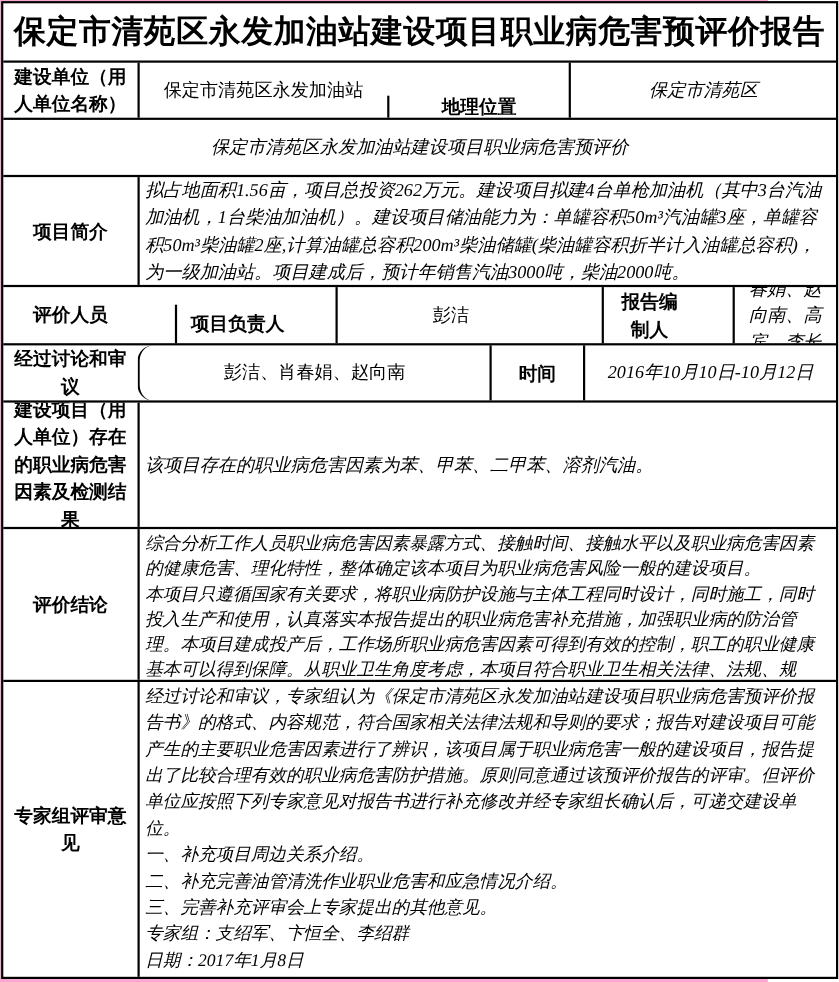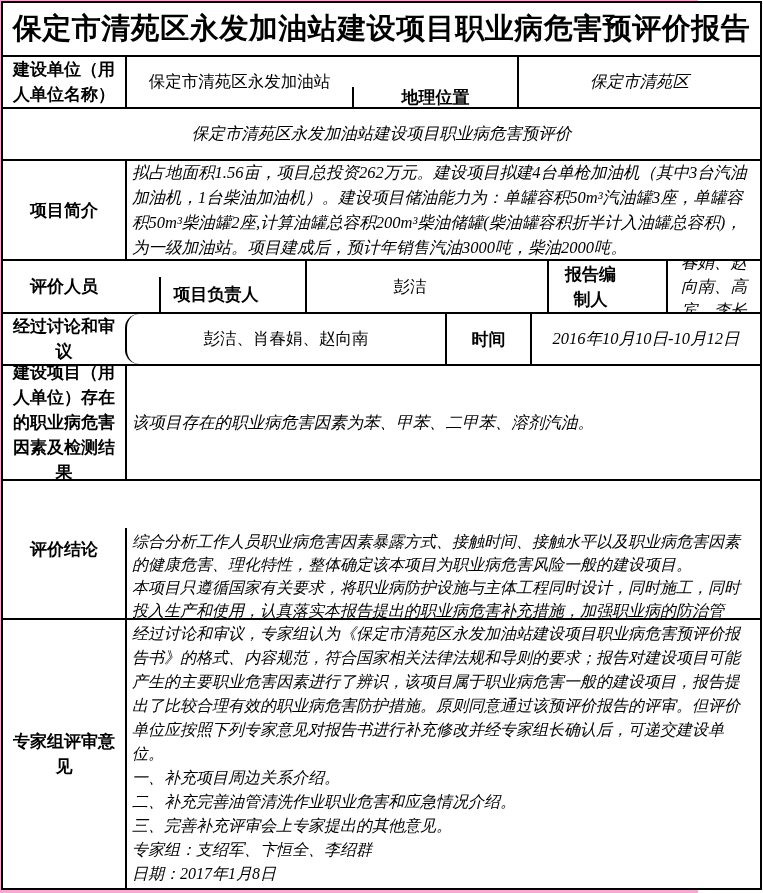--- a/index.html
+++ b/index.html
@@ -83,21 +83,21 @@
 
   .text-block {
     align-items: stretch;
     justify-content: center;
     text-align: left;
     font-size: 16.5px;
     line-height: 25px;
     padding: 2px 5px;
   }
   .top { justify-content: flex-start; }
-  .lh23 { line-height: 23px; font-size: 16px; margin-top: 47px; }
+  .lh23 { line-height: 23px; font-size: 16px; }
   .lh24 { line-height: 24px; font-size: 16px; }
   .spacer { height: 24px; }
 </style>
 </head>
 <body>
 
 <div class="page">
   <div class="doc">
 
     <div class="row title-row">

